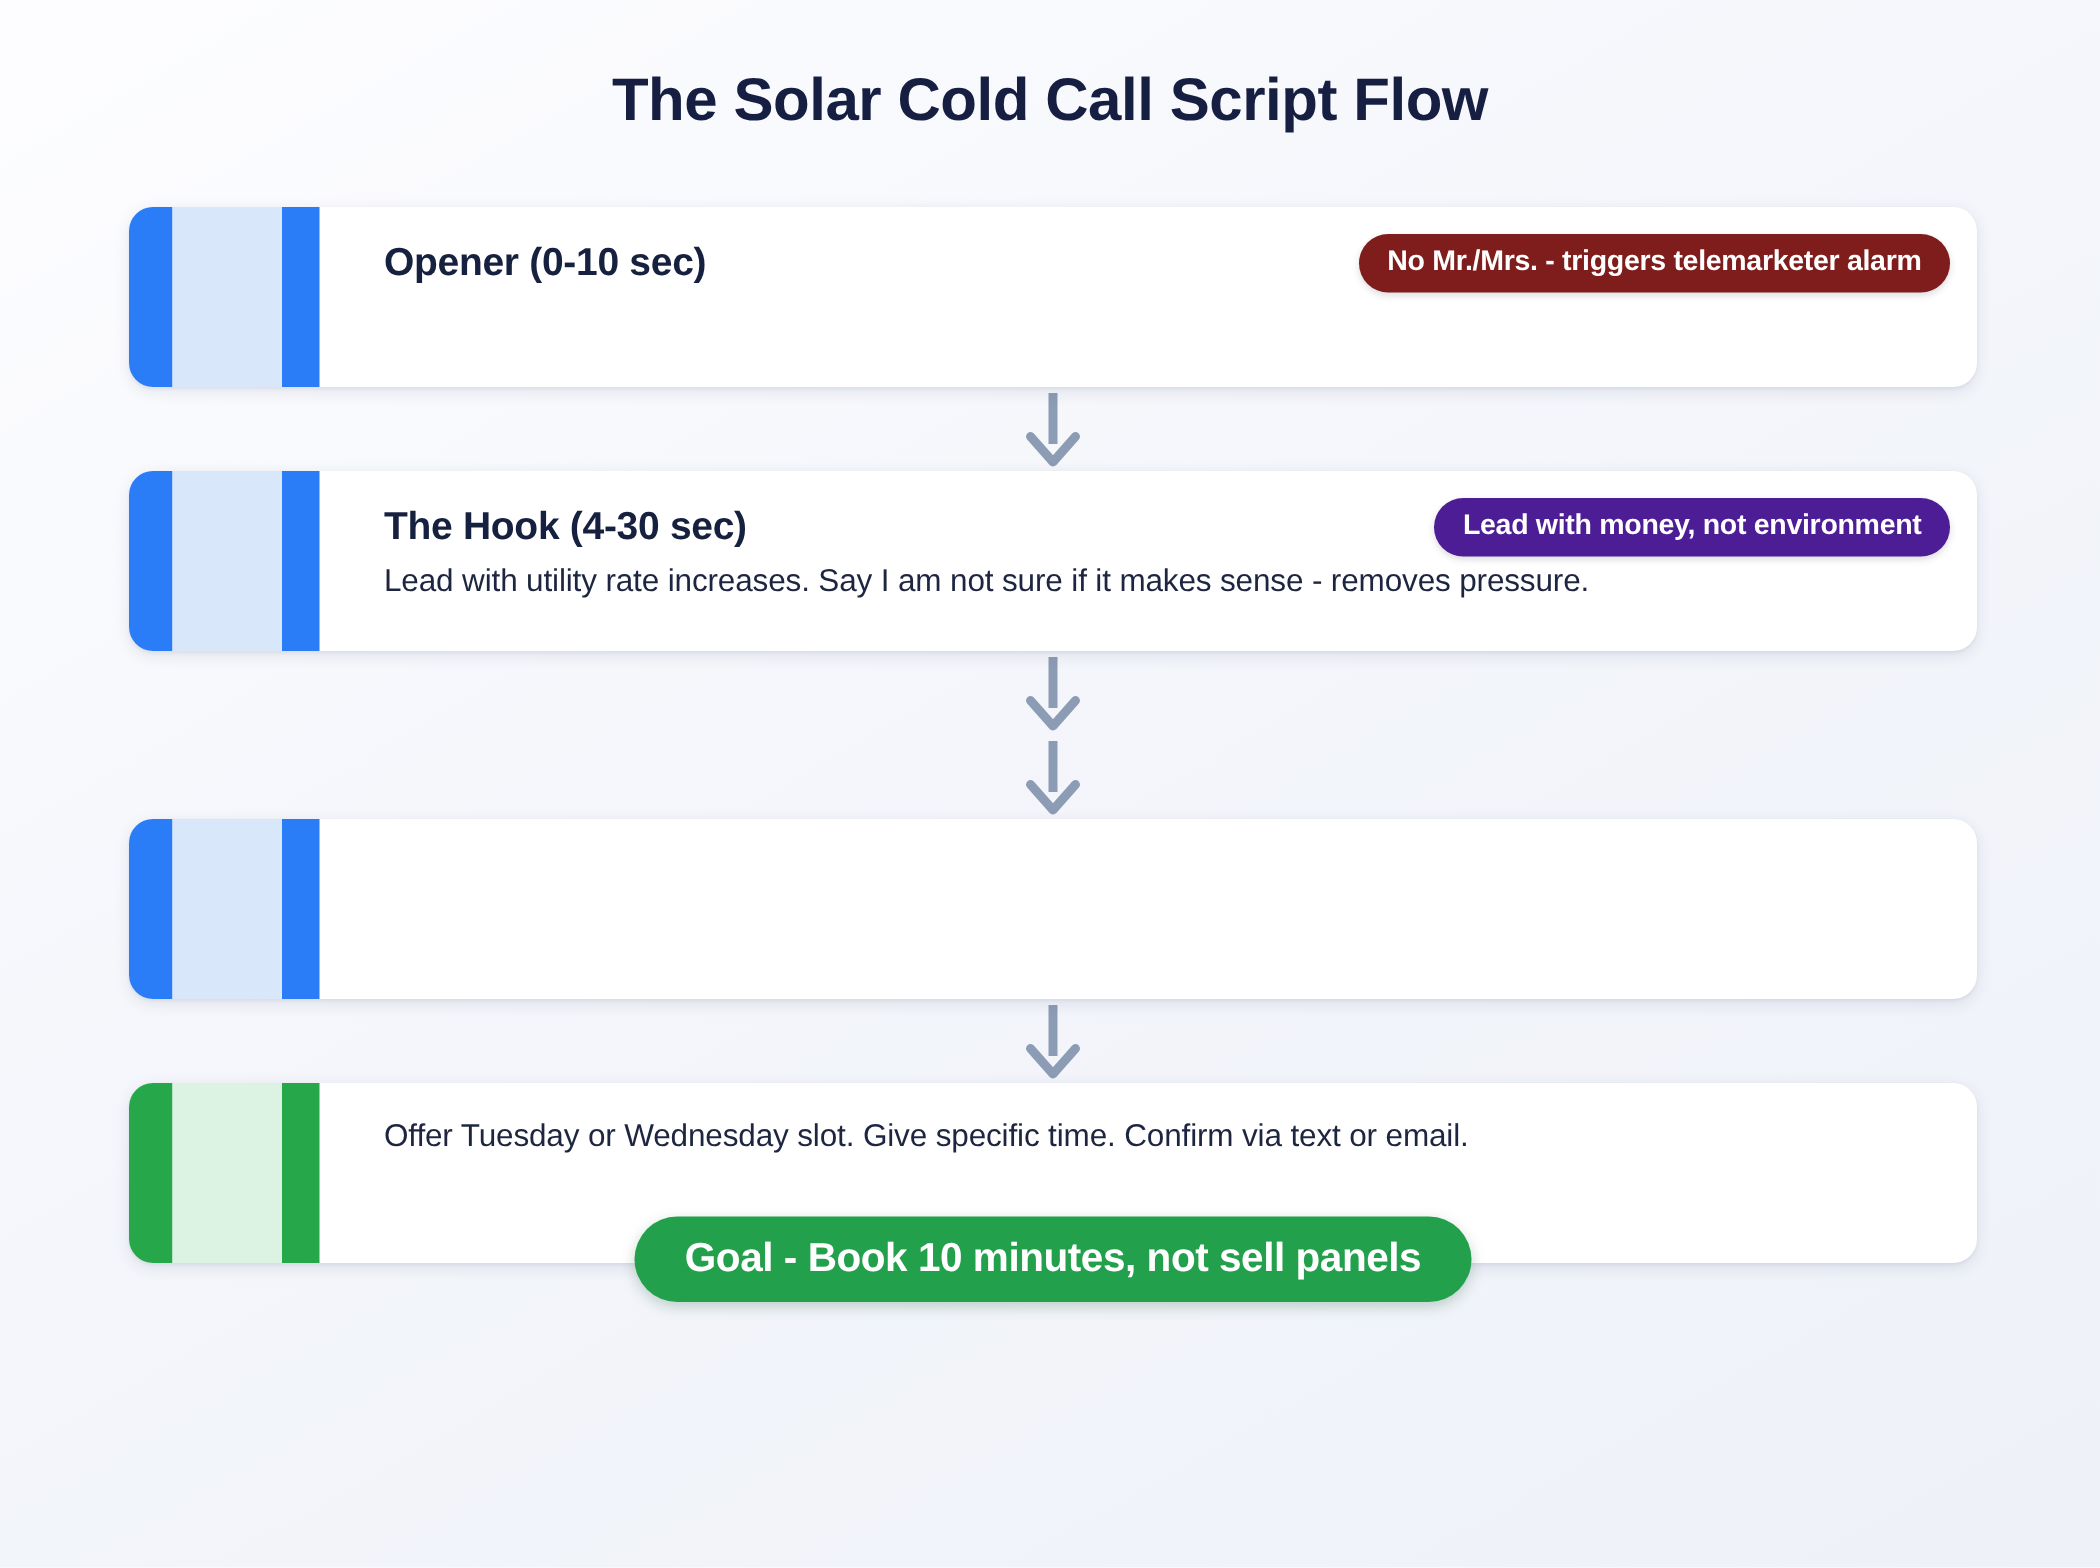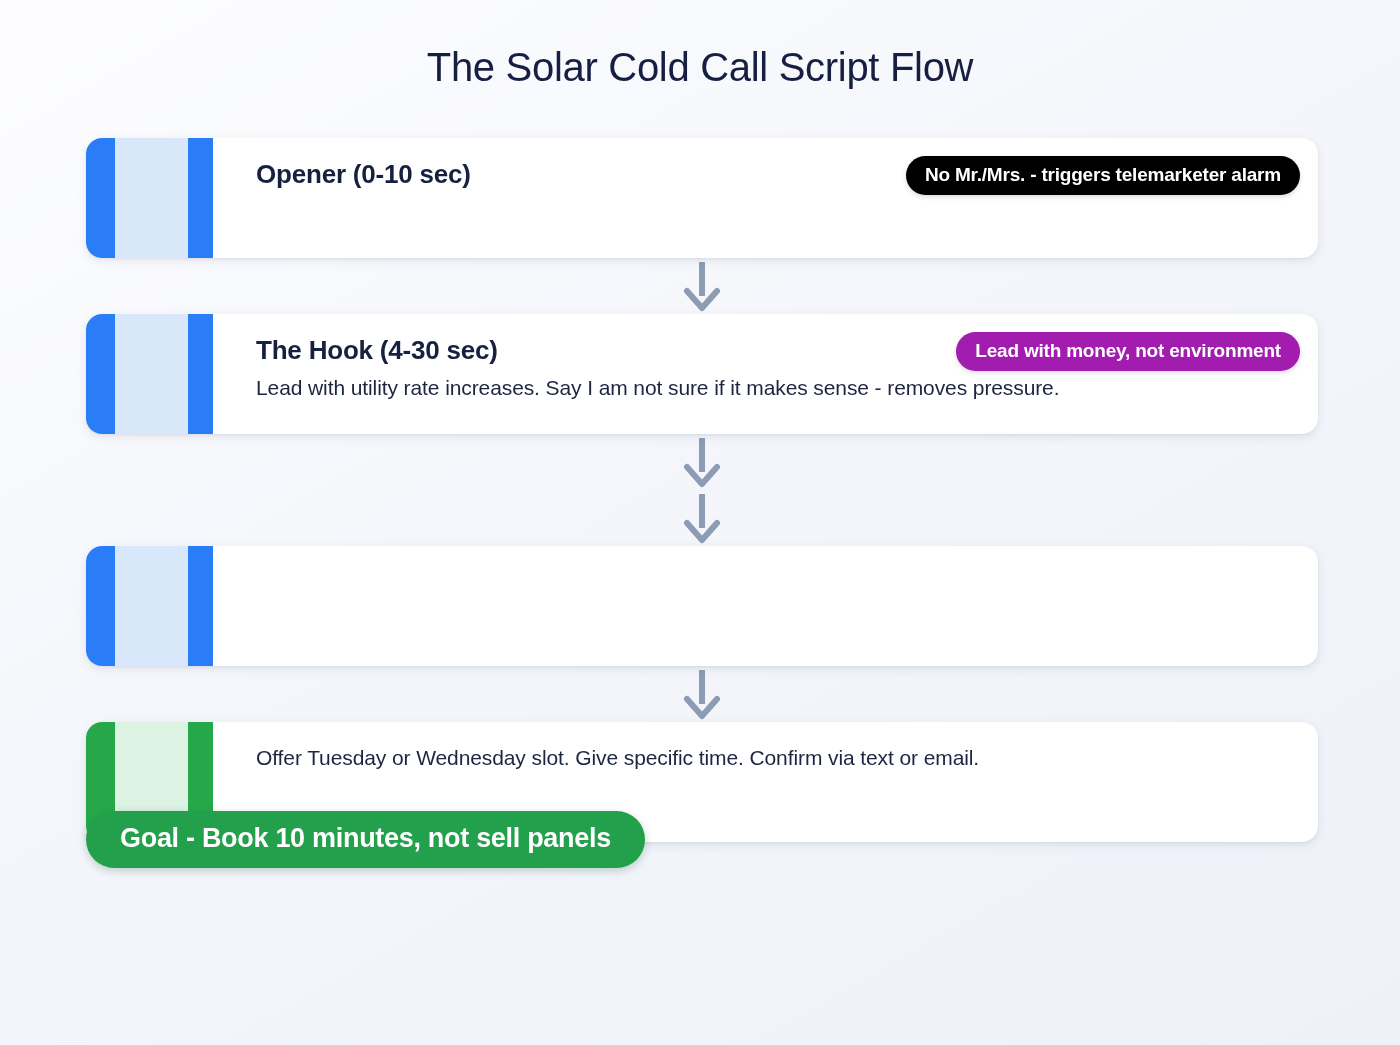--- a/index.html
+++ b/index.html
@@ -13,21 +13,21 @@
   body {
     font-family: "Liberation Sans", sans-serif;
     background: linear-gradient(150deg, #fdfdff 0%, #f4f6fb 45%, #eef1f8 100%);
     position: relative;
   }
 
   
   .page-title {
     text-align: center;
     font-size: 40px;
-    font-weight: normal;
+    font-weight: bold;
     color: #161f42;
     letter-spacing: -0.3px;
     padding-top: 46px;
     line-height: 1.05;
   }
 
   
   .flow {
     position: absolute;
     left: 86px;
@@ -97,39 +97,40 @@
     top: 18px;
     border-radius: 999px;
     padding: 8px 19px 9px;
     font-size: 19px;
     font-weight: bold;
     color: #ffffff;
     white-space: nowrap;
     letter-spacing: -0.2px;
     box-shadow: 0 2px 5px rgba(40, 40, 60, 0.16);
   }
-  .badge.orange { background: #000000; }
-  .badge.green  { background: #a21caf; }
+  .badge.orange { background: #7f1d1d; }
+  .badge.green  { background: #4c1d95; }
 
   
   .connector {
     height: 56px;
     display: flex;
     align-items: center;
     justify-content: center;
   }
   .connector svg { display: block; }
 
   
   .goal-wrap {
     position: absolute;
     left: 0;
     right: 0;
     bottom: -26px;
     display: flex;
+    justify-content: center;
     pointer-events: none;
   }
   .goal-pill {
     pointer-events: auto;
     background: #22a04b;
     color: #ffffff;
     font-size: 27px;
     font-weight: bold;
     letter-spacing: -0.3px;
     padding: 12px 34px 14px;

